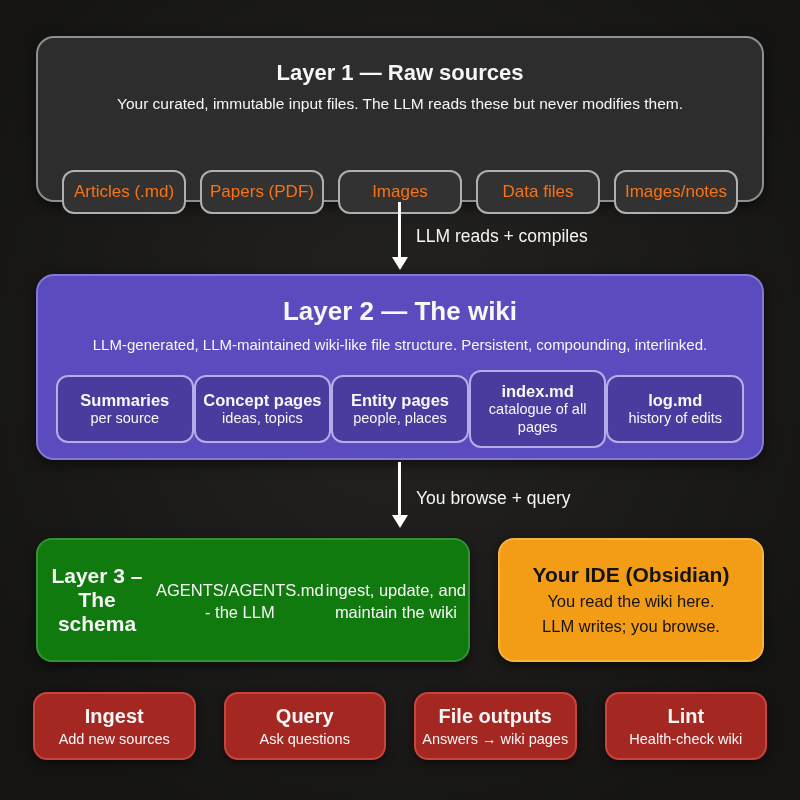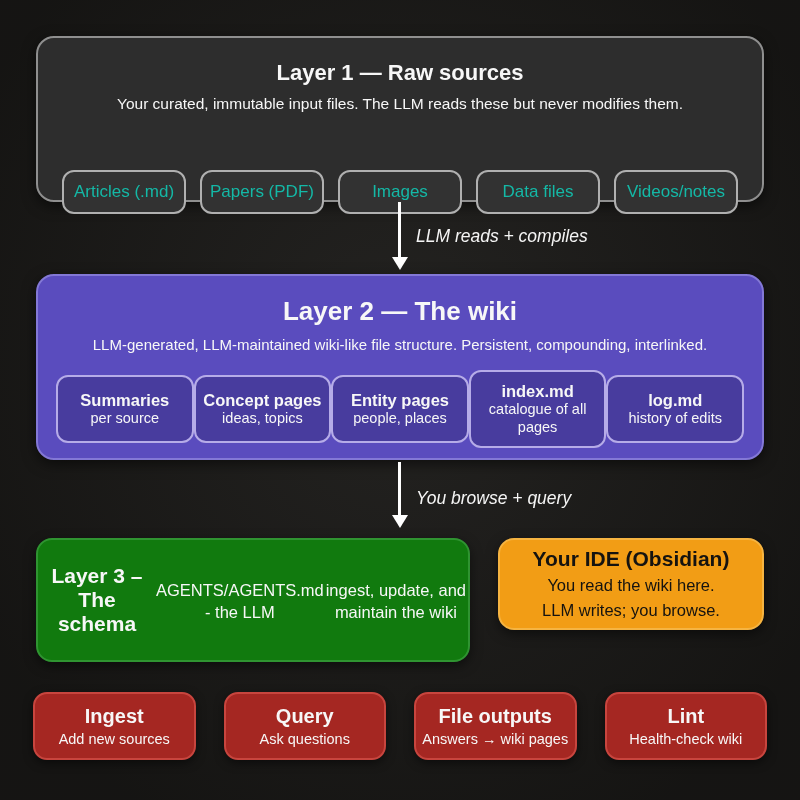--- a/index.html
+++ b/index.html
@@ -36,42 +36,41 @@
   .layer1 .box-title { margin: 22px 0 0 0; font-size: 22px; font-weight: bold; }
   .layer1 .box-sub   { margin: 9px 18px 0 18px; font-size: 15.5px; }
   .layer1 .chip-row  { position: absolute; left: 24px; right: 24px; top: 132px; display: flex; gap: 14px; justify-content: center; }
   .chip {
     flex: 1;
     background: #323232;
     border: 2px solid #b0b0b0;
     border-radius: 12px;
     padding: 10px 4px;
     font-size: 17px;
-    color: #14b8a6;
+    color: #f97316;
     display: flex; align-items: center; justify-content: center;
   }
   
   .arrow { position: absolute; left: 398px; width: 3px; background: #ffffff; }
   .arrow1 { top: 202px; height: 56px; }
   .arrow2 { top: 462px; height: 54px; }
   .arrow-head {
     position: absolute; left: 392px; width: 0; height: 0;
     border-left: 8px solid transparent;
     border-right: 8px solid transparent;
     border-top: 13px solid #ffffff;
   }
   .arrow1-head { top: 257px; }
   .arrow2-head { top: 515px; }
   .arrow-label {
     position: absolute;
     left: 416px;
     color: #f5f5f5;
     font-size: 17.5px;
     white-space: nowrap;
-    font-style: italic;
   }
   .label1 { top: 226px; }
   .label2 { top: 488px; }
   
   .layer2 {
     left: 36px; top: 274px; width: 728px; height: 186px;
     background: var(--purple, #5a4cbe);
     border: 2px solid #8378d6;
     border-radius: 18px;
     box-shadow: 0 4px 14px rgba(0,0,0,0.55);
@@ -97,21 +96,21 @@
     left: 36px; top: 538px; width: 434px; height: 124px;
     background: var(--green, #117a0e);
     border: 2px solid #2f9431;
     border-radius: 16px;
     display: flex; flex-direction: row; align-items: center; justify-content: center;
     box-shadow: 0 4px 12px rgba(0,0,0,0.5);
   }
   .layer3 .box-title { margin: 0; font-size: 21px; font-weight: bold; }
   .layer3 .box-line  { margin: 3px 0 0 0; font-size: 16.5px; line-height: 1.3; }
   .ide {
-    left: 498px; top: 538px; width: 266px; height: 92px;
+    left: 498px; top: 538px; width: 266px; height: 124px;
     background: var(--orange, #f29d15);
     border: 2px solid #f6b441;
     border-radius: 16px;
     color: #151310;
     display: flex; flex-direction: column; align-items: center; justify-content: center;
     box-shadow: 0 4px 12px rgba(0,0,0,0.5);
   }
   .ide .box-title { margin: 0; font-size: 21px; font-weight: bold; }
   .ide .box-line  { margin: 4px 0 0 0; font-size: 16.5px; line-height: 1.3; }
   
@@ -149,21 +148,21 @@
       <div class="chip">
         <span>Papers (PDF)</span>
       </div>
       <div class="chip">
         <span>Images</span>
       </div>
       <div class="chip">
         <span>Data files</span>
       </div>
       <div class="chip">
-        <span>Videos/notes</span>
+        <span>Images/notes</span>
       </div>
     </div>
   </section>
 
   <div class="arrow arrow1"></div>
   <div class="arrow-head arrow1-head"></div>
   <div class="arrow-label label1">LLM reads + compiles</div>
 
   <section class="box layer2">
     <h1 class="box-title">Layer 2 — The wiki</h1>

